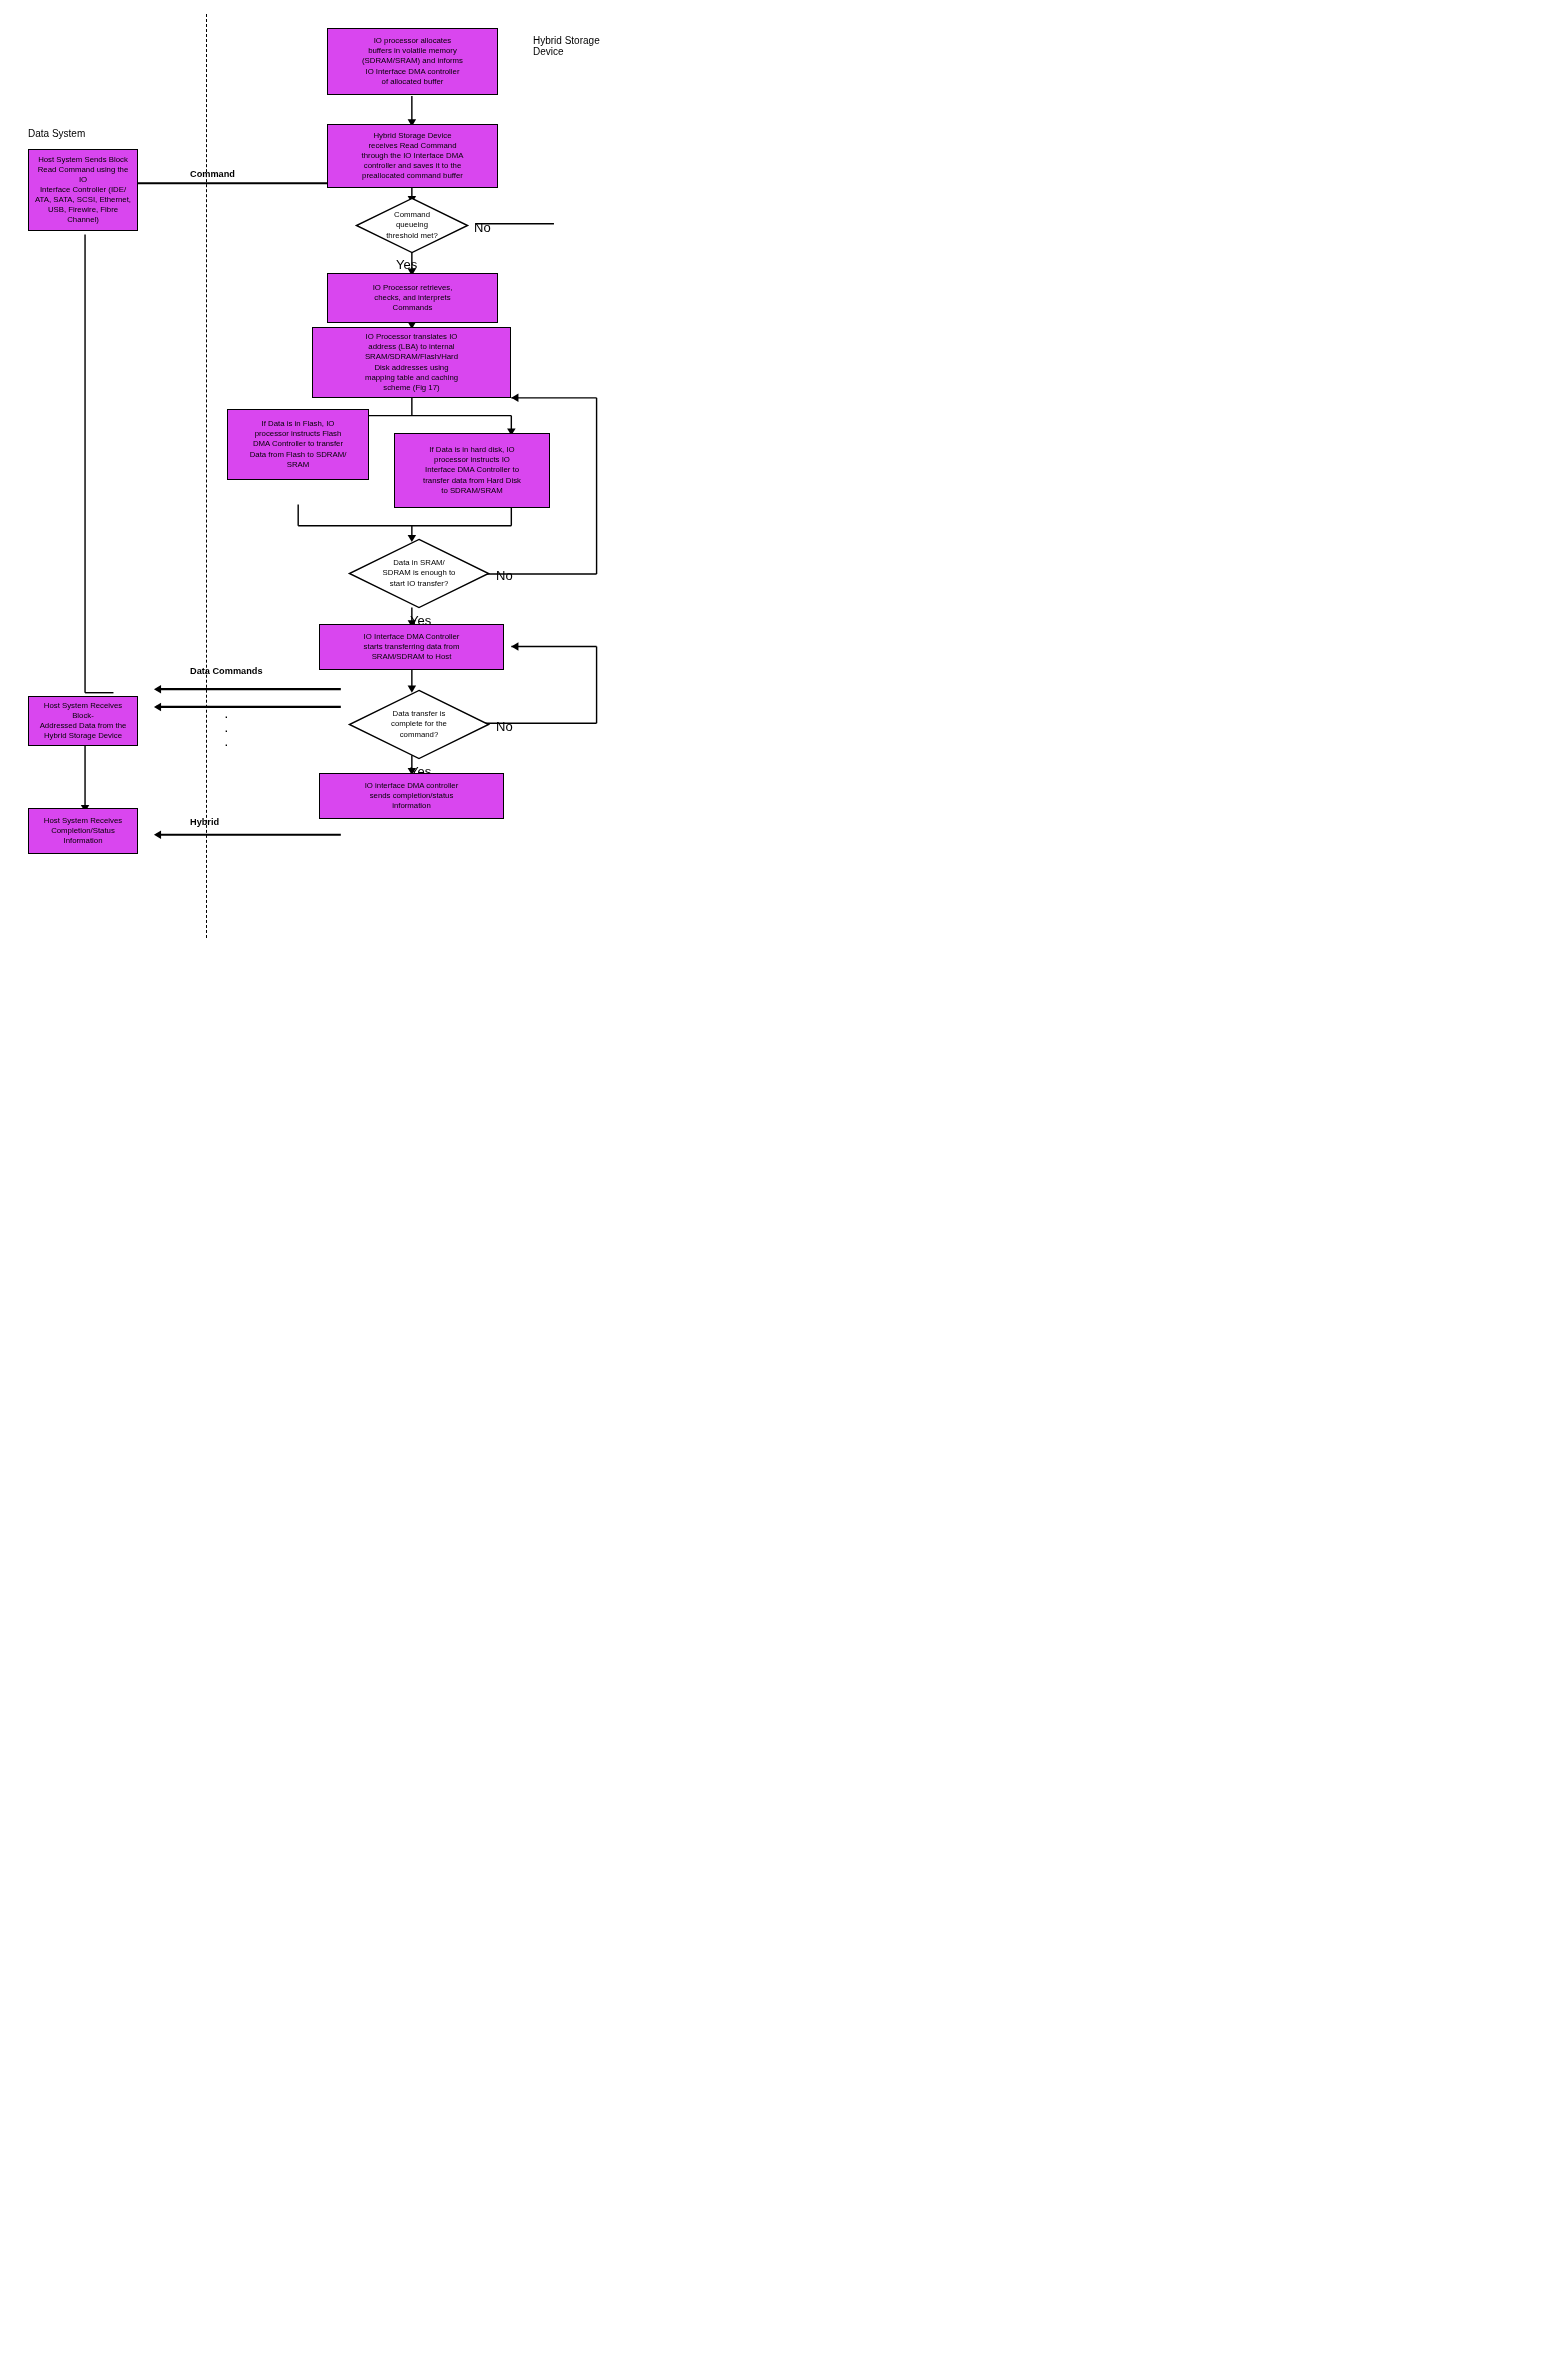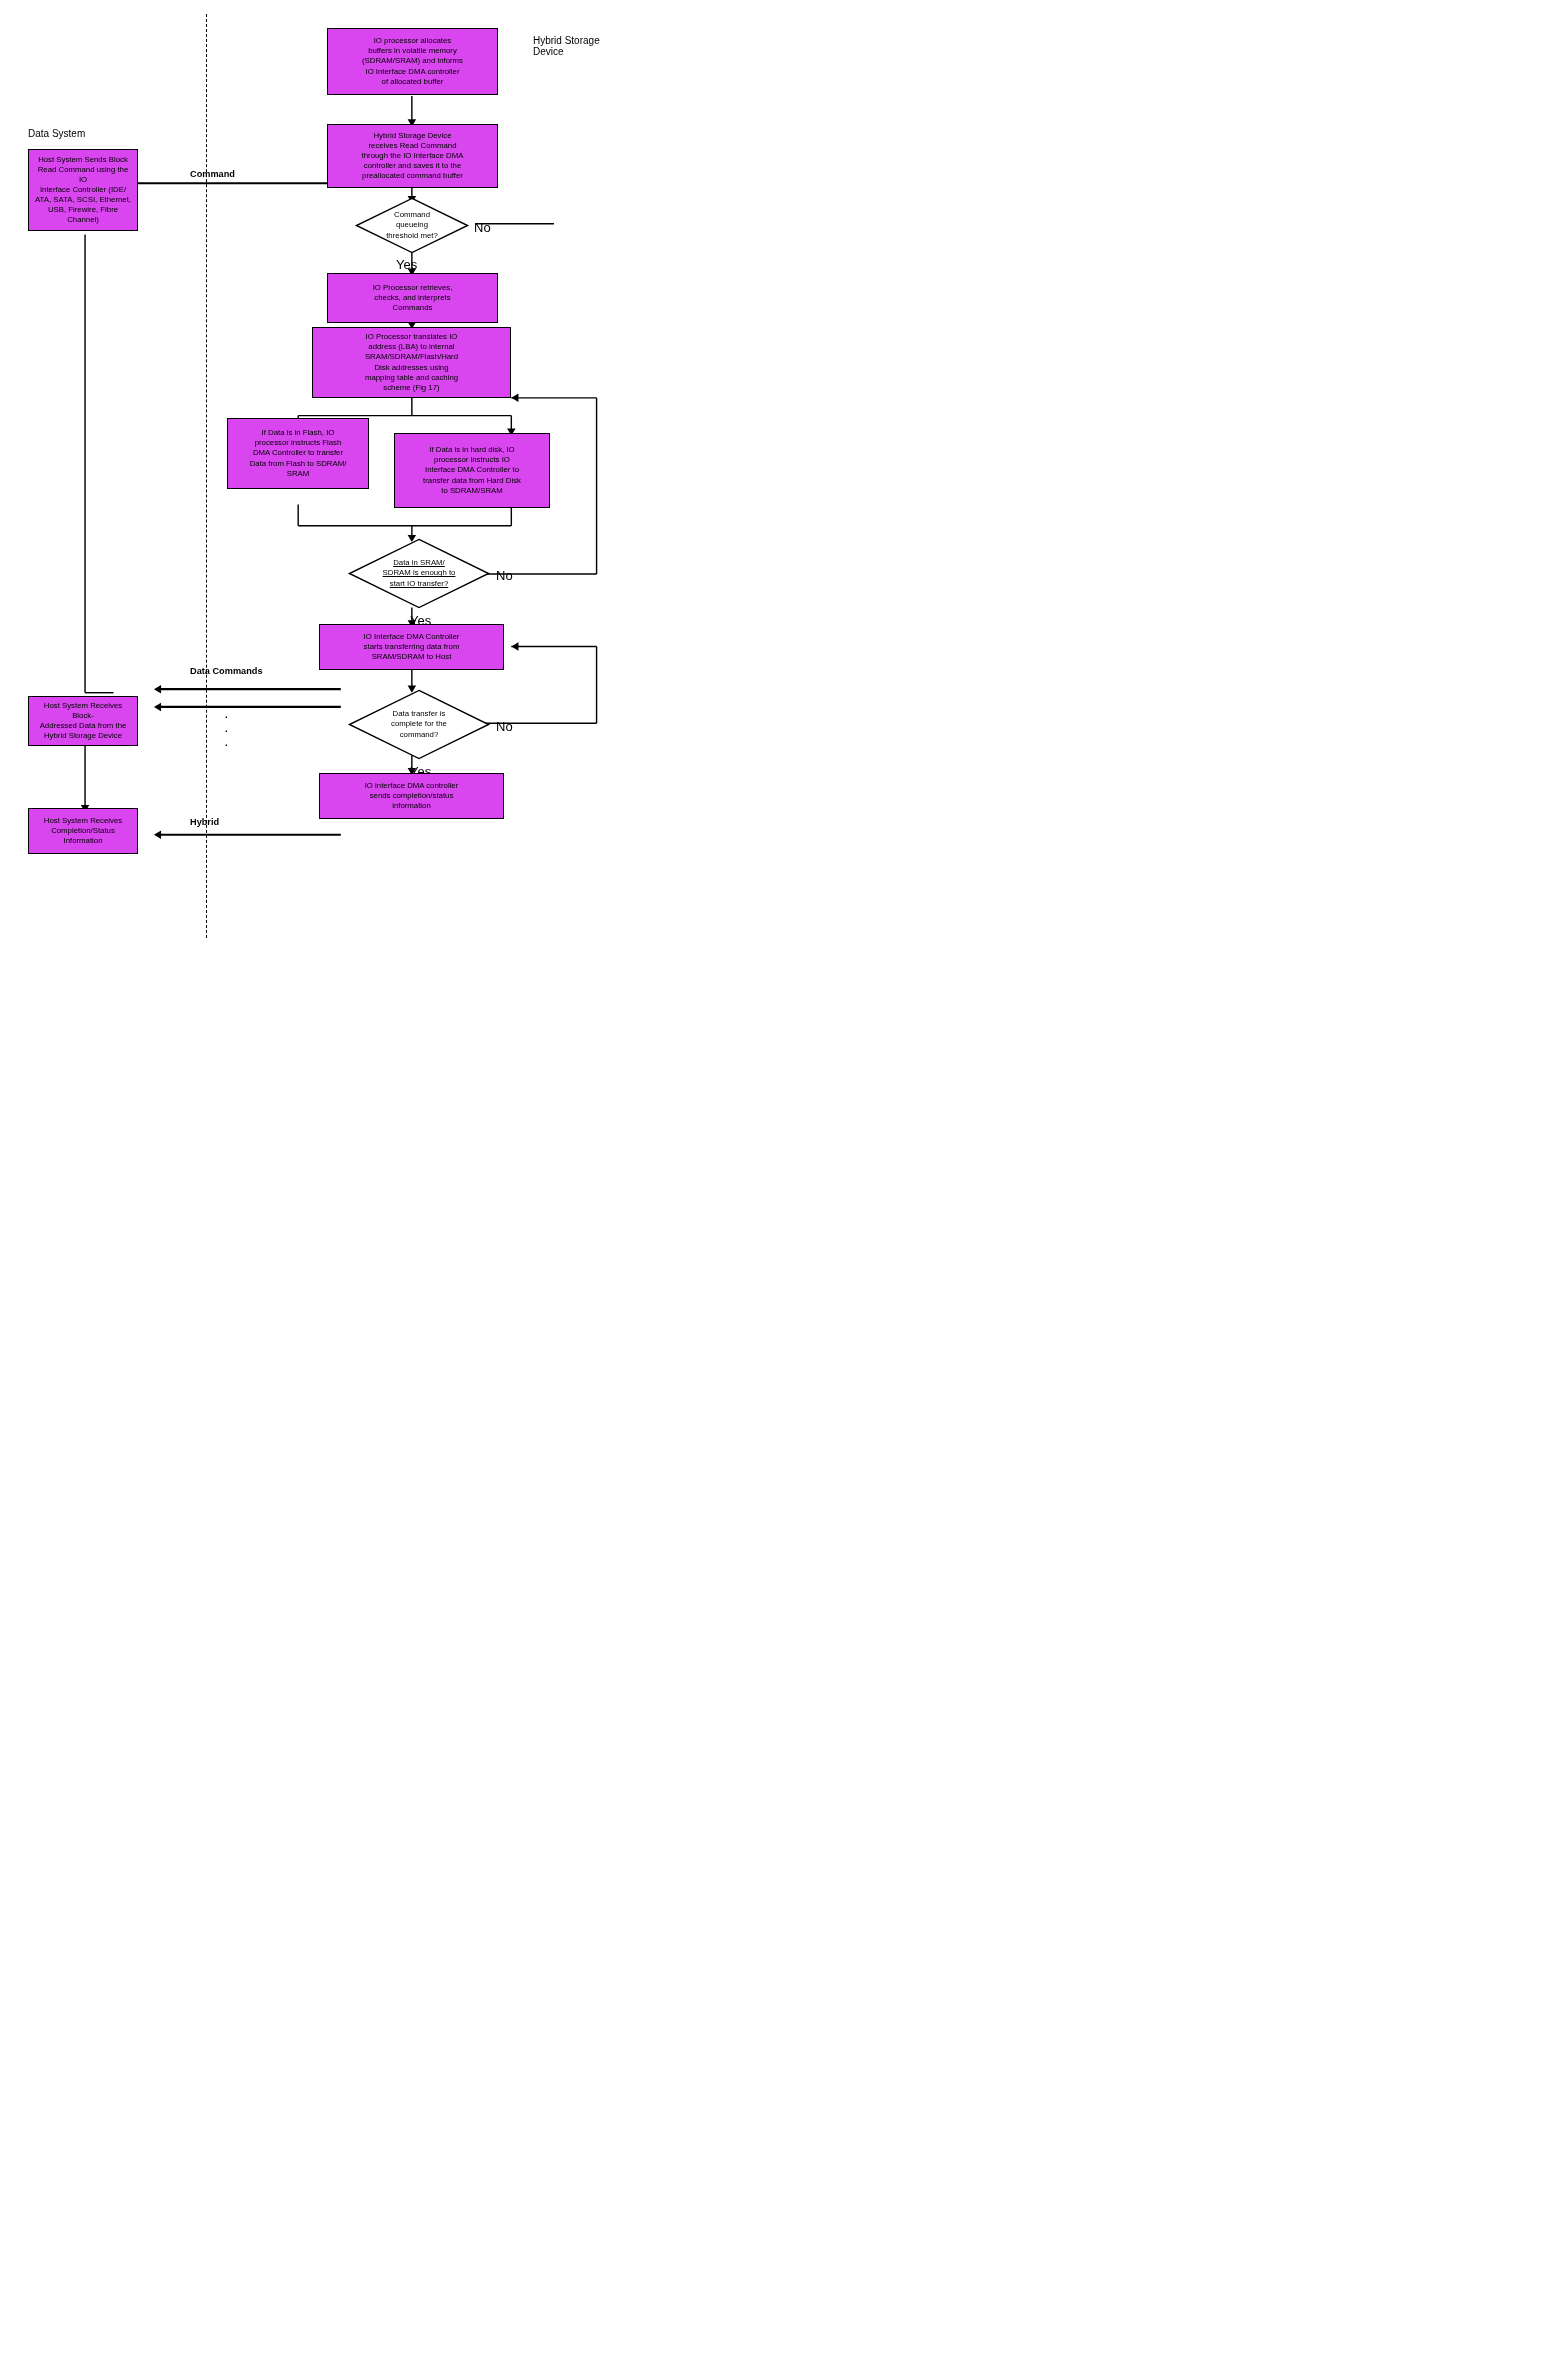--- a/index.html
+++ b/index.html
@@ -188,29 +188,29 @@
     </div>
   </div>
 
   <div class="yn-label" style="left: 460px; top: 206px;">No</div>
   <div class="yn-label" style="left: 382px; top: 243px;">Yes</div>
 
   <div class="flow-box" style="left: 313px; top: 259px; width: 171px; height: 50px;">IO Processor retrieves,<br>checks, and interprets<br>Commands</div>
 
   <div class="flow-box" style="left: 298px; top: 313px; width: 199px; height: 71px;">IO Processor translates IO<br>address (LBA) to internal<br>SRAM/SDRAM/Flash/Hard<br>Disk addresses using<br>mapping table and caching<br>scheme (Fig 17)</div>
 
-  <div class="flow-box" style="left: 213px; top: 404px; width: 142px; height: 71px; text-align: center;">If Data is in Flash, IO<br>processor instructs Flash<br>DMA Controller to transfer<br>Data from Flash to SDRAM/<br>SRAM</div>
+  <div class="flow-box" style="left: 213px; top: 395px; width: 142px; height: 71px; text-align: center;">If Data is in Flash, IO<br>processor instructs Flash<br>DMA Controller to transfer<br>Data from Flash to SDRAM/<br>SRAM</div>
 
   <div class="flow-box" style="left: 380px; top: 419px; width: 156px; height: 75px;">If Data is in hard disk, IO<br>processor instructs IO<br>Interface DMA Controller to<br>transfer data from Hard Disk<br>to SDRAM/SRAM</div>
 
   <div class="diamond-container" style="left: 334px; top: 524px; width: 142px; height: 71px;">
     <svg width="142" height="71" viewBox="0 0 200 100">
       <polygon points="100,2 198,50 100,98 2,50" fill="white" stroke="black" stroke-width="2"></polygon>
     </svg>
-    <div class="diamond-text" style="top:3.6px; left:7px; right:7px; bottom:3.6px;text-decoration:underline;">
+    <div class="diamond-text" style="top:3.6px; left:7px; right:7px; bottom:3.6px;">
       <span>Data in SRAM/<br>SDRAM is enough to<br>start IO transfer?</span>
     </div>
   </div>
 
   <div class="yn-label" style="left: 482px; top: 554px;">No</div>
   <div class="yn-label" style="left: 396px; top: 599px;">Yes</div>
 
   <div class="arrow-label" style="left: 176px; top: 652px;">Data Commands</div>
 
   <div class="flow-box" style="left: 14px; top: 682px; width: 110px; height: 50px;">Host System Receives Block-<br>Addressed Data from the<br>Hybrid Storage Device</div>

